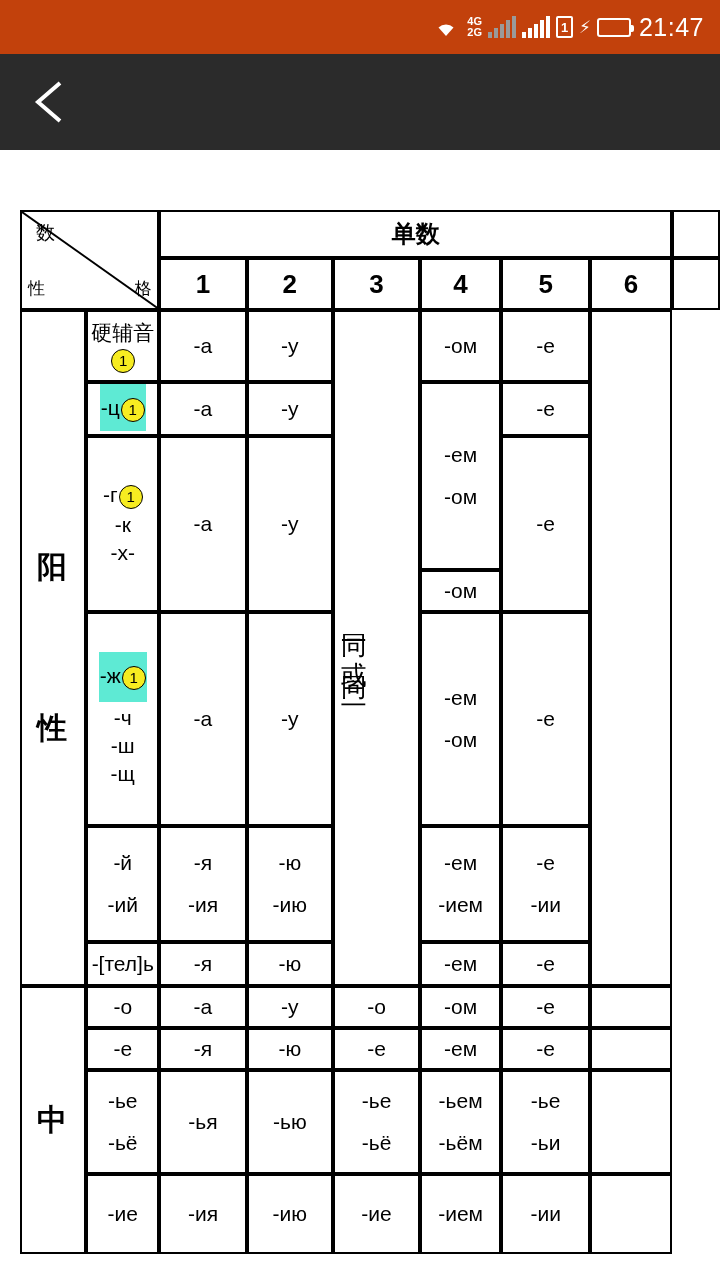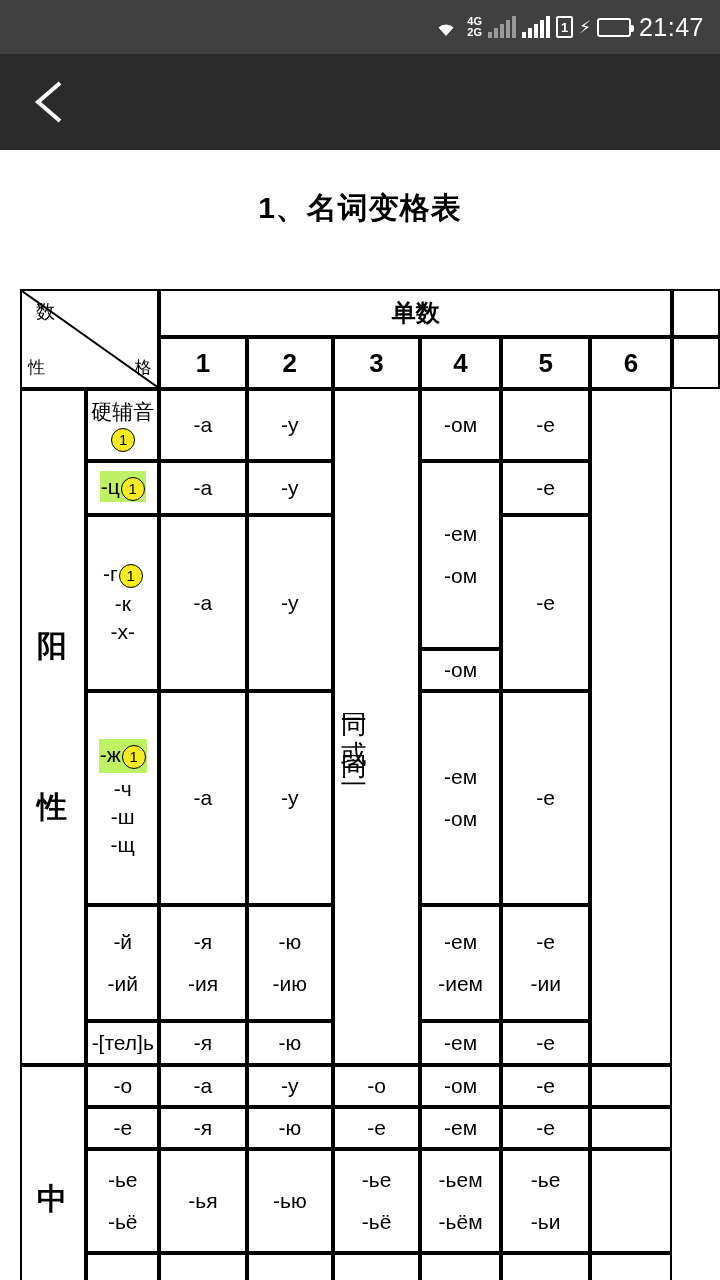--- a/index.html
+++ b/index.html
@@ -5,21 +5,21 @@
   * { box-sizing: border-box; margin: 0; padding: 0; }
   html, body {
     width: 720px; height: 1280px;
     background: #ffffff;
     font-family: "Liberation Sans", "DejaVu Sans", sans-serif;
     overflow: hidden;
   }
 
   
   .statusbar {
-    height: 54px; background: #404040; color: #fff;
+    height: 54px; background: #c2410c; color: #fff;
     display: flex; align-items: center; justify-content: flex-end;
     padding: 0 16px; gap: 8px;
   }
   .sb-icons { display: flex; align-items: center; gap: 6px; }
   .wifi { position: relative; width: 30px; height: 24px; }
   .wifi svg { display: block; }
   .net-label { display: flex; flex-direction: column; font-size: 11px; line-height: 11px; font-weight: bold; }
   .bars { display: flex; align-items: flex-end; gap: 2px; height: 22px; }
   .bars i { display: block; width: 4px; background: #fff; }
   .bars i:nth-child(1) { height: 6px; }
@@ -77,21 +77,21 @@
   .hdr-num { font-size: 26px; font-weight: bold; height: 52px; }
   .gender-col { width: 74px; font-size: 30px; font-weight: bold; letter-spacing: 2px; }
   .vtext { writing-mode: vertical-rl; text-orientation: upright; letter-spacing: 14px; font-size: 26px; }
   .mark {
     display: inline-flex; align-items: center; justify-content: center;
     width: 24px; height: 24px; border-radius: 50%;
     background: #f7ec21; border: 1.5px solid #000;
     font-size: 15px; line-height: 1; margin-left: 1px;
     vertical-align: middle;
   }
-  .hl { background: #bef264; padding: 4px 1px; }
+  .hl { background: #5eead4; padding: 12px 1px; }
   .nowrap { white-space: nowrap; }
 </style>
 </head>
 <body>
 
 <div class="statusbar">
   <div class="sb-icons">
     <span class="wifi">
       <svg width="30" height="24" viewBox="0 0 30 24">
         <path d="M15 21 L7.5 12.5 A11 11 0 0 1 22.5 12.5 Z" fill="#ffffff"></path>
@@ -129,21 +129,20 @@
     <span>
       <svg width="40" height="50" viewBox="0 0 40 50">
         <polyline points="30,6 8,25 30,44" fill="none" stroke="#ffffff" stroke-width="4"></polyline>
       </svg>
     </span>
   </div>
 </div>
 
 <div class="content">
 
-  <div class="page-title">1、名词变格表</div>
 
   <div class="table-wrap">
     <table class="decl">
       <colgroup>
         <col style="width:74px">
         <col style="width:74px">
         <col style="width:102px">
         <col style="width:100px">
         <col style="width:100px">
         <col style="width:90px">

